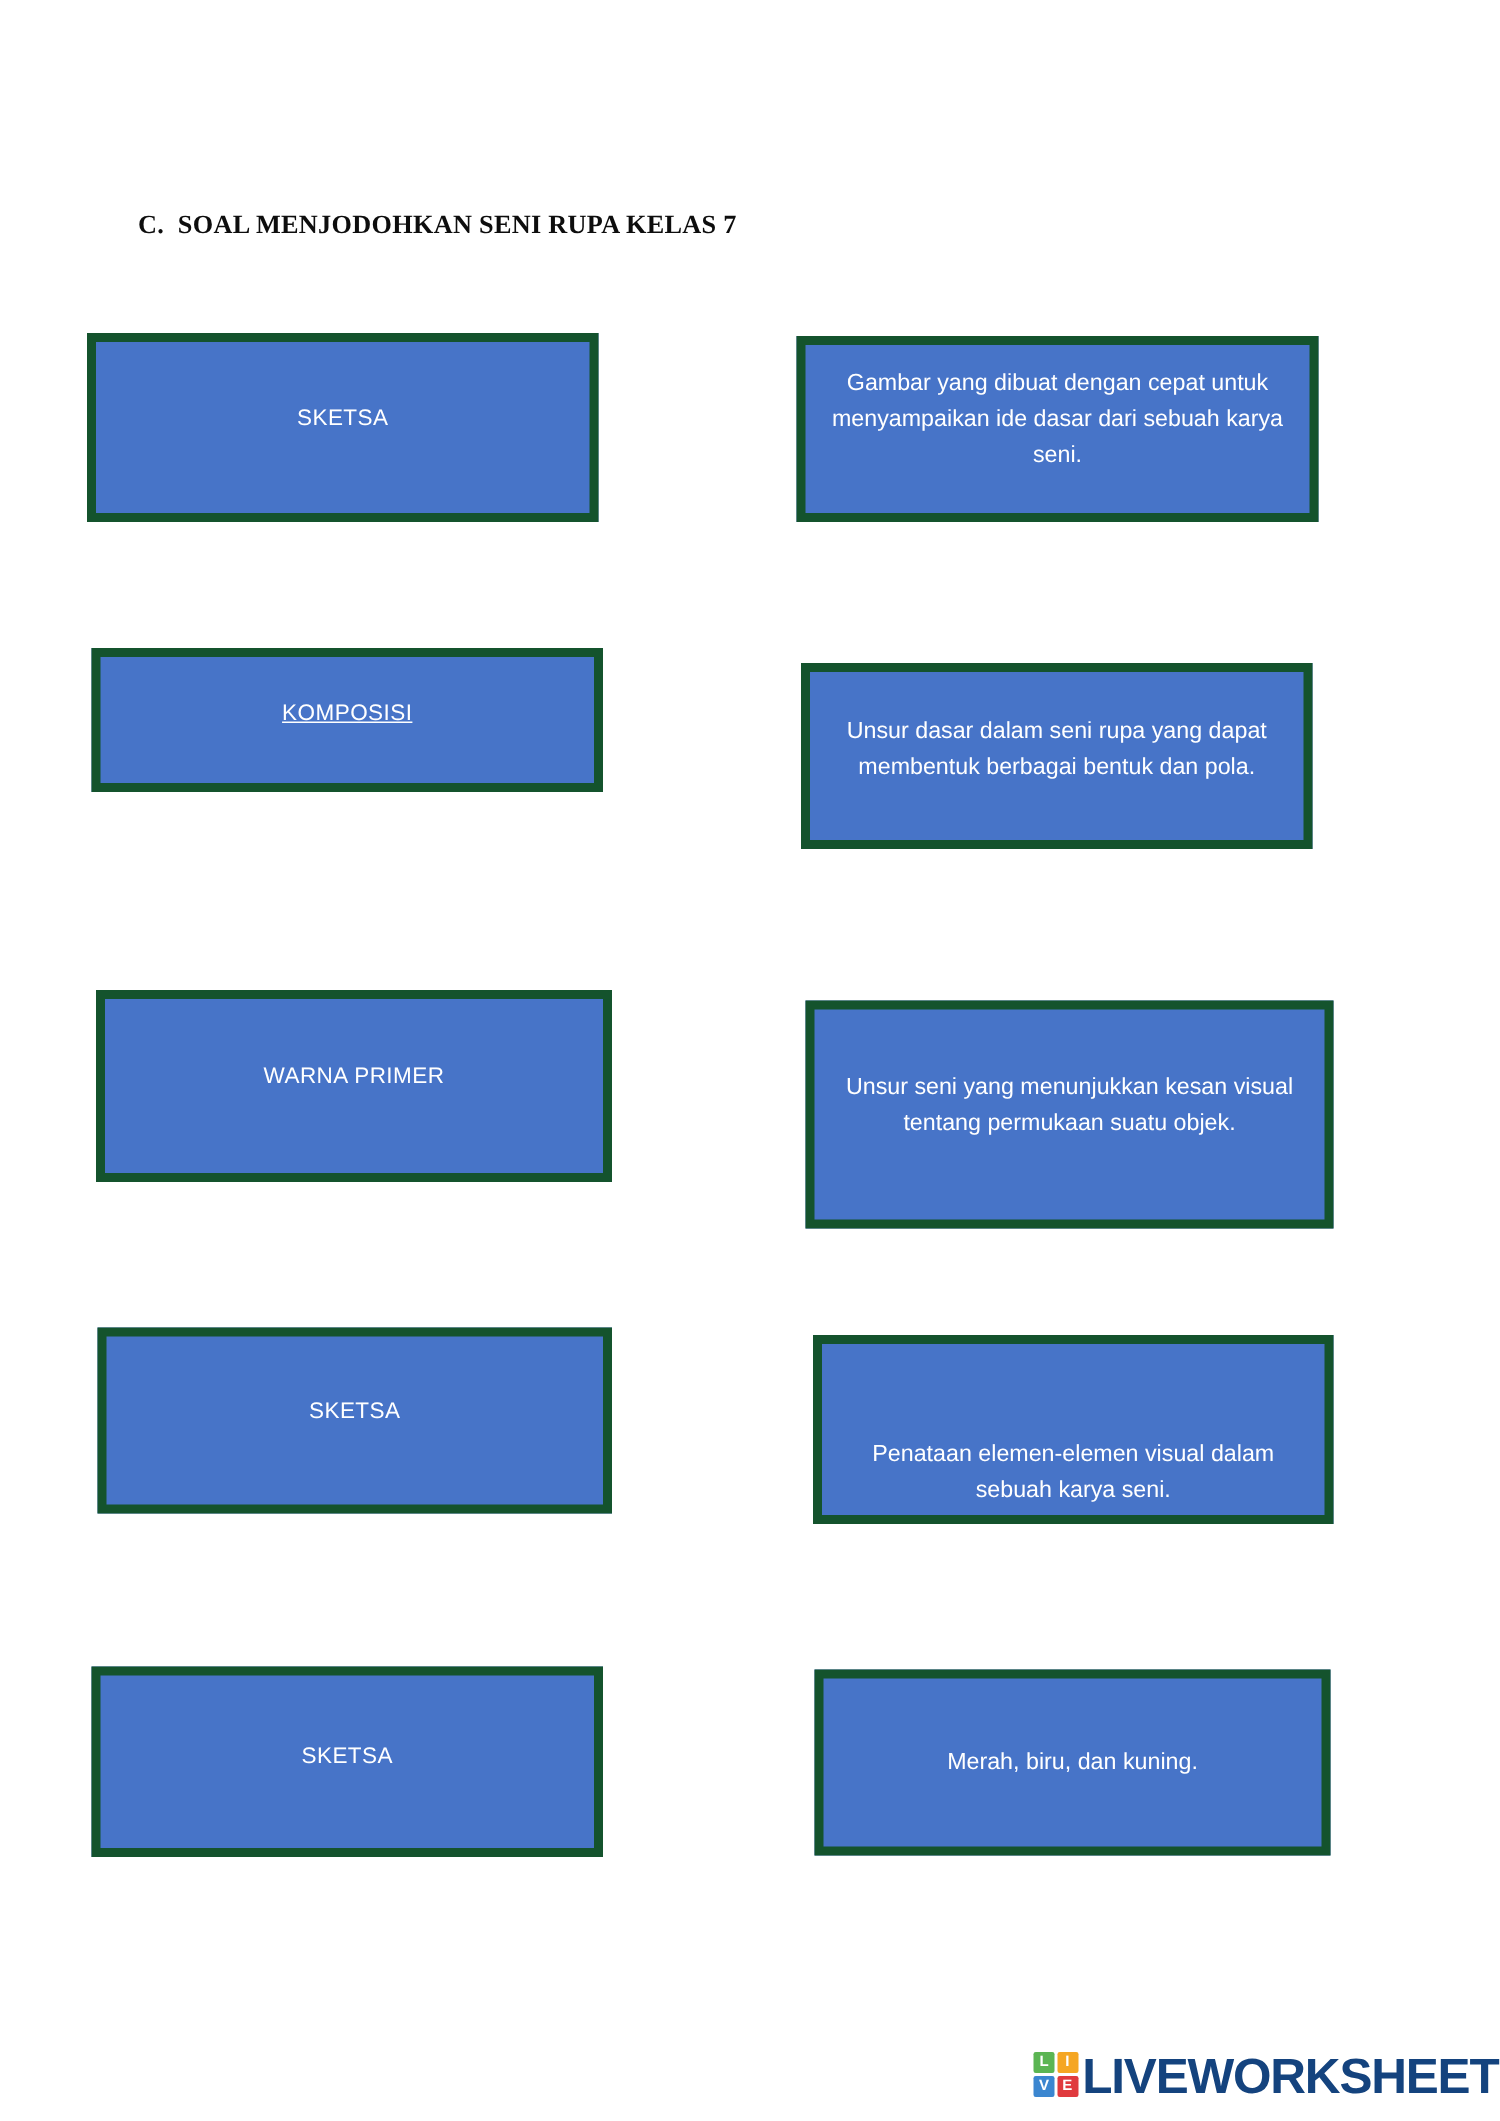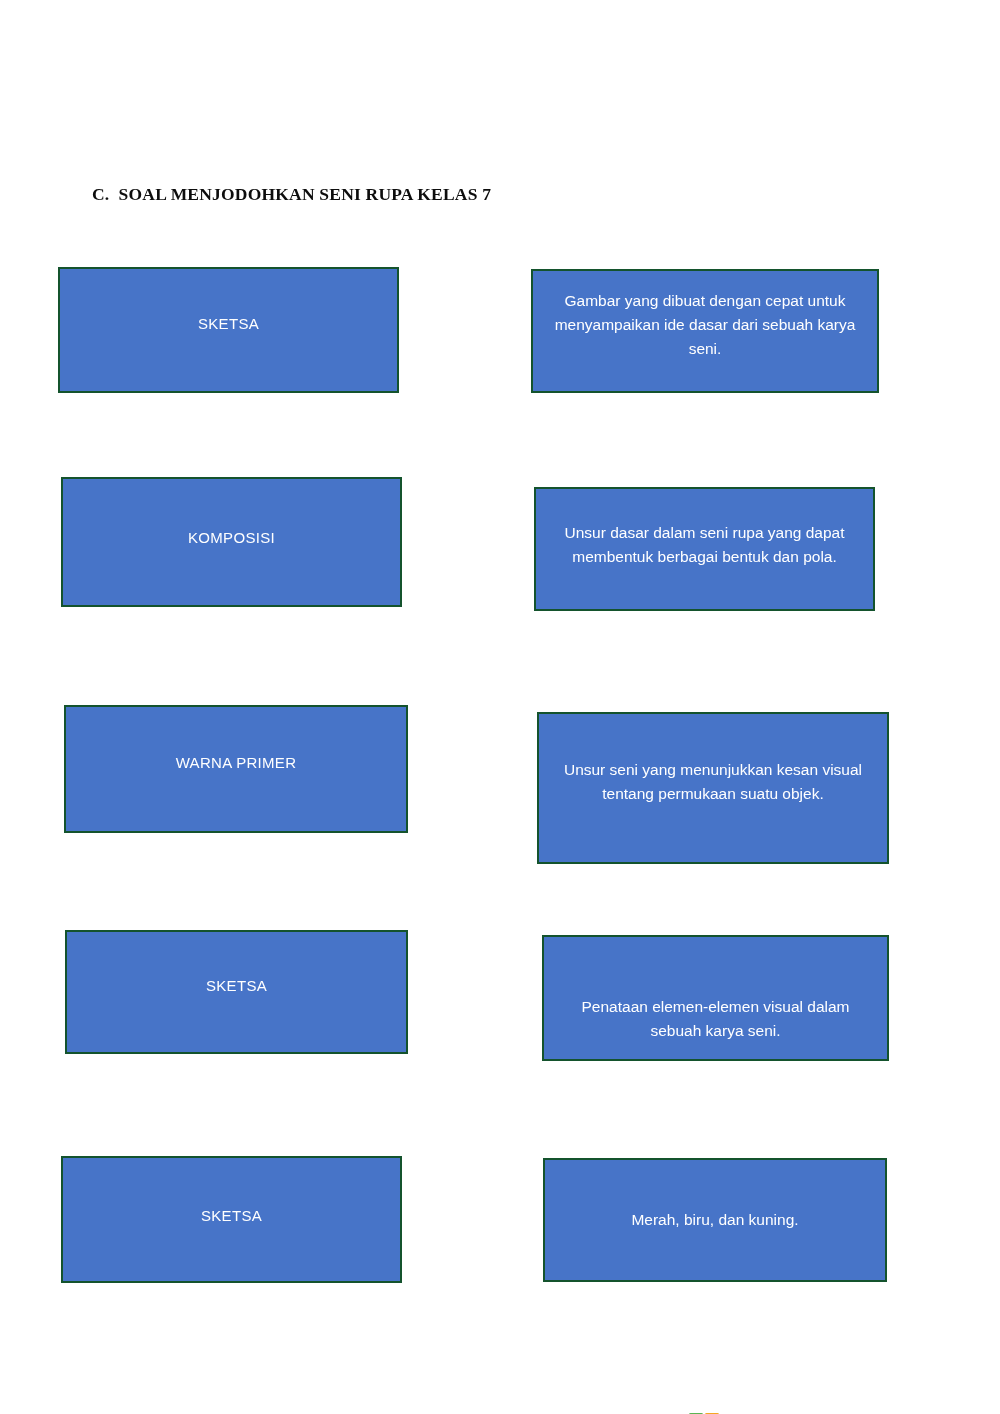--- a/index.html
+++ b/index.html
@@ -12,68 +12,67 @@
     width: 1000px;
     height: 1414px;
     position: relative;
     font-family: "Liberation Sans", sans-serif;
     overflow: hidden;
   }
   .page {
     position: absolute;
     inset: 0;
     background: #ffffff;
-    margin-top: 45px;
   }
 
   
   .worksheet-title {
     position: absolute;
     left: 92px;
     top: 139px;
     font-family: "Liberation Serif", serif;
     font-weight: bold;
     font-size: 17.5px;
     letter-spacing: 0.2px;
     color: #0d0d0d;
     white-space: pre;
   }
 
   
   .match-box {
     position: absolute;
     box-sizing: border-box;
     background: #4774c8;
-    border: 2px solid #14532d;
+    border: 6px solid #14532d;
     display: flex;
     align-items: center;
     justify-content: center;
     color: #ffffff;
     text-align: center;
     font-family: "Liberation Sans", sans-serif;
     font-size: 15.5px;
     line-height: 1.55;
-    padding: 12px 14px;
+    padding: 0 14px;
   }
   .match-box .box-text {
     display: block;
     width: 100%;
     white-space: pre-line;
   }
   .term-box .box-text {
     font-size: 15px;
     letter-spacing: 0.3px;
   }
   .def-box .box-text {
     font-size: 15.5px;
   }
 
   
   .term-1 { left: 58px;  top: 222px;  width: 341px; height: 126px; }
-  .term-2 { left: 61px;  top: 432px;  width: 341px; height: 130px; }
+  .term-2 { left: 61px;  top: 432px;  width: 341px; height: 96px; text-decoration: underline; }
   .term-3 { left: 64px;  top: 660px;  width: 344px; height: 128px; }
   .term-4 { left: 65px;  top: 885px;  width: 343px; height: 124px; }
   .term-5 { left: 61px;  top: 1111px; width: 341px; height: 127px; }
 
   
   .def-1 { left: 531px; top: 224px;  width: 348px; height: 124px; }
   .def-2 { left: 534px; top: 442px;  width: 341px; height: 124px; }
   .def-3 { left: 537px; top: 667px;  width: 352px; height: 152px; }
   .def-4 { left: 542px; top: 890px;  width: 347px; height: 126px; align-items: flex-end; }
   .def-5 { left: 543px; top: 1113px; width: 344px; height: 124px; }

